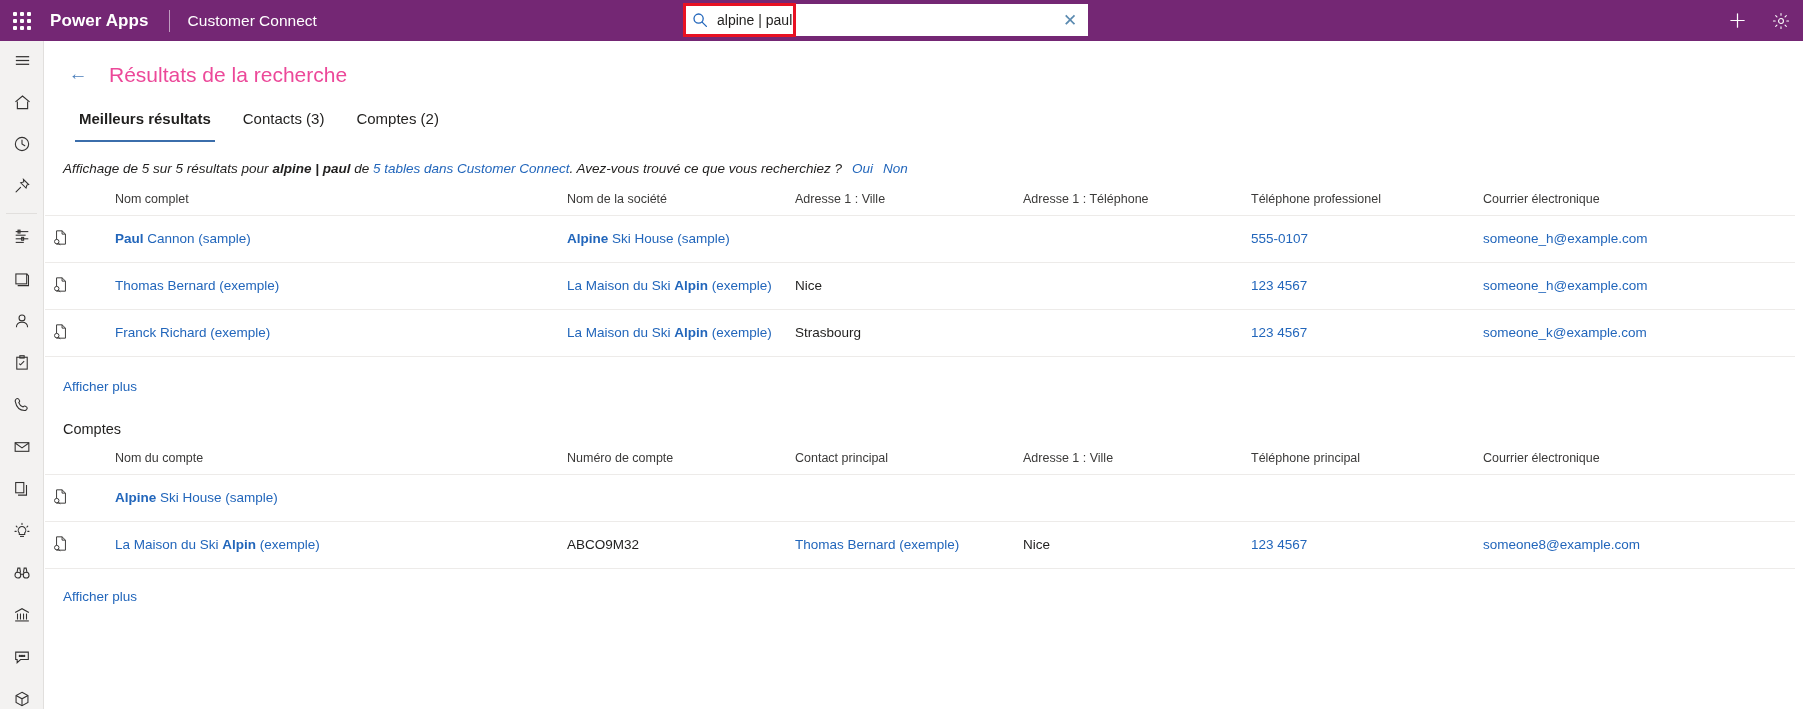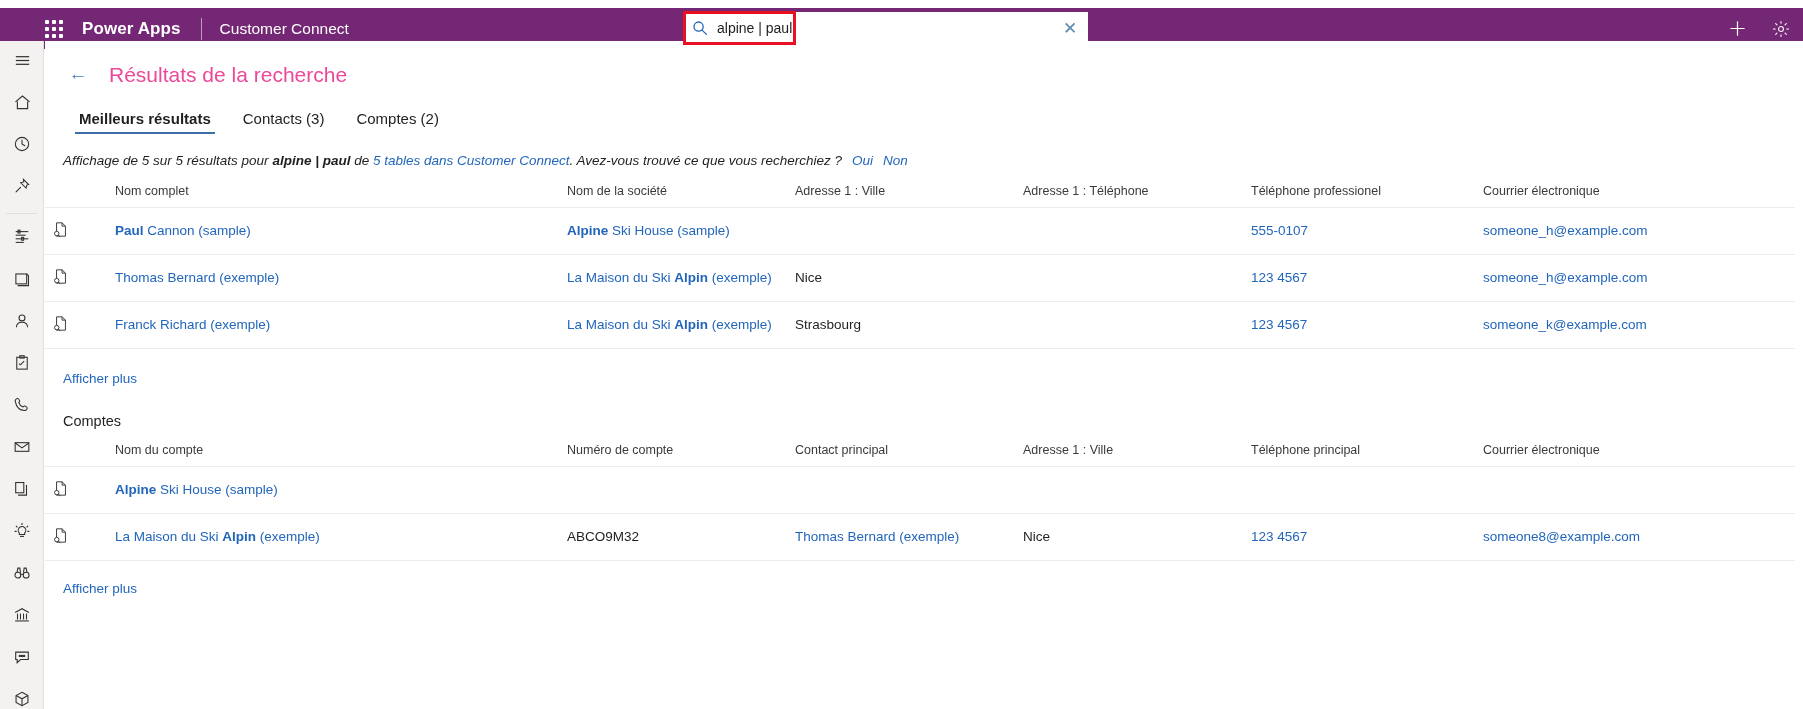--- a/index.html
+++ b/index.html
@@ -7,24 +7,24 @@
     margin: 0; padding: 0;
     width: 1803px; height: 709px;
     overflow: hidden;
     background: #ffffff;
     font-family: "Liberation Sans", sans-serif;
     -webkit-font-smoothing: antialiased;
   }
 
   
   .topbar {
-    position: absolute; top: 8px; left: 0;
+    position: absolute; top: 0; left: 0;
     width: 1803px; height: 41px;
     background: #742774;
-    display: flex; align-items: center; padding-left: 32px;
+    display: flex; align-items: center;
   }
   .waffle {
     width: 44px; height: 41px;
     display: flex; align-items: center; justify-content: center;
     cursor: pointer;
   }
   .waffle-grid {
     display: grid;
     grid-template-columns: repeat(3, 4px);
     grid-template-rows: repeat(3, 4px);
@@ -117,21 +117,21 @@
     margin-left: 16px; line-height: 1;
   }
 
   
   .tabs {
     display: flex; align-items: flex-end;
     margin: 17px 0 0 18px; gap: 0;
   }
   .tab {
     font-size: 15px; color: #201f1e;
-    padding: 4px 16px 7px 16px;
+    padding: 4px 16px 15px 16px;
     cursor: pointer; position: relative;
     white-space: nowrap;
   }
   .tab.active { font-weight: bold; }
   .tab.active::after {
     content: ""; position: absolute;
     left: 12px; right: 12px; bottom: 0;
     height: 2px; background: #3b6eab;
   }
 

